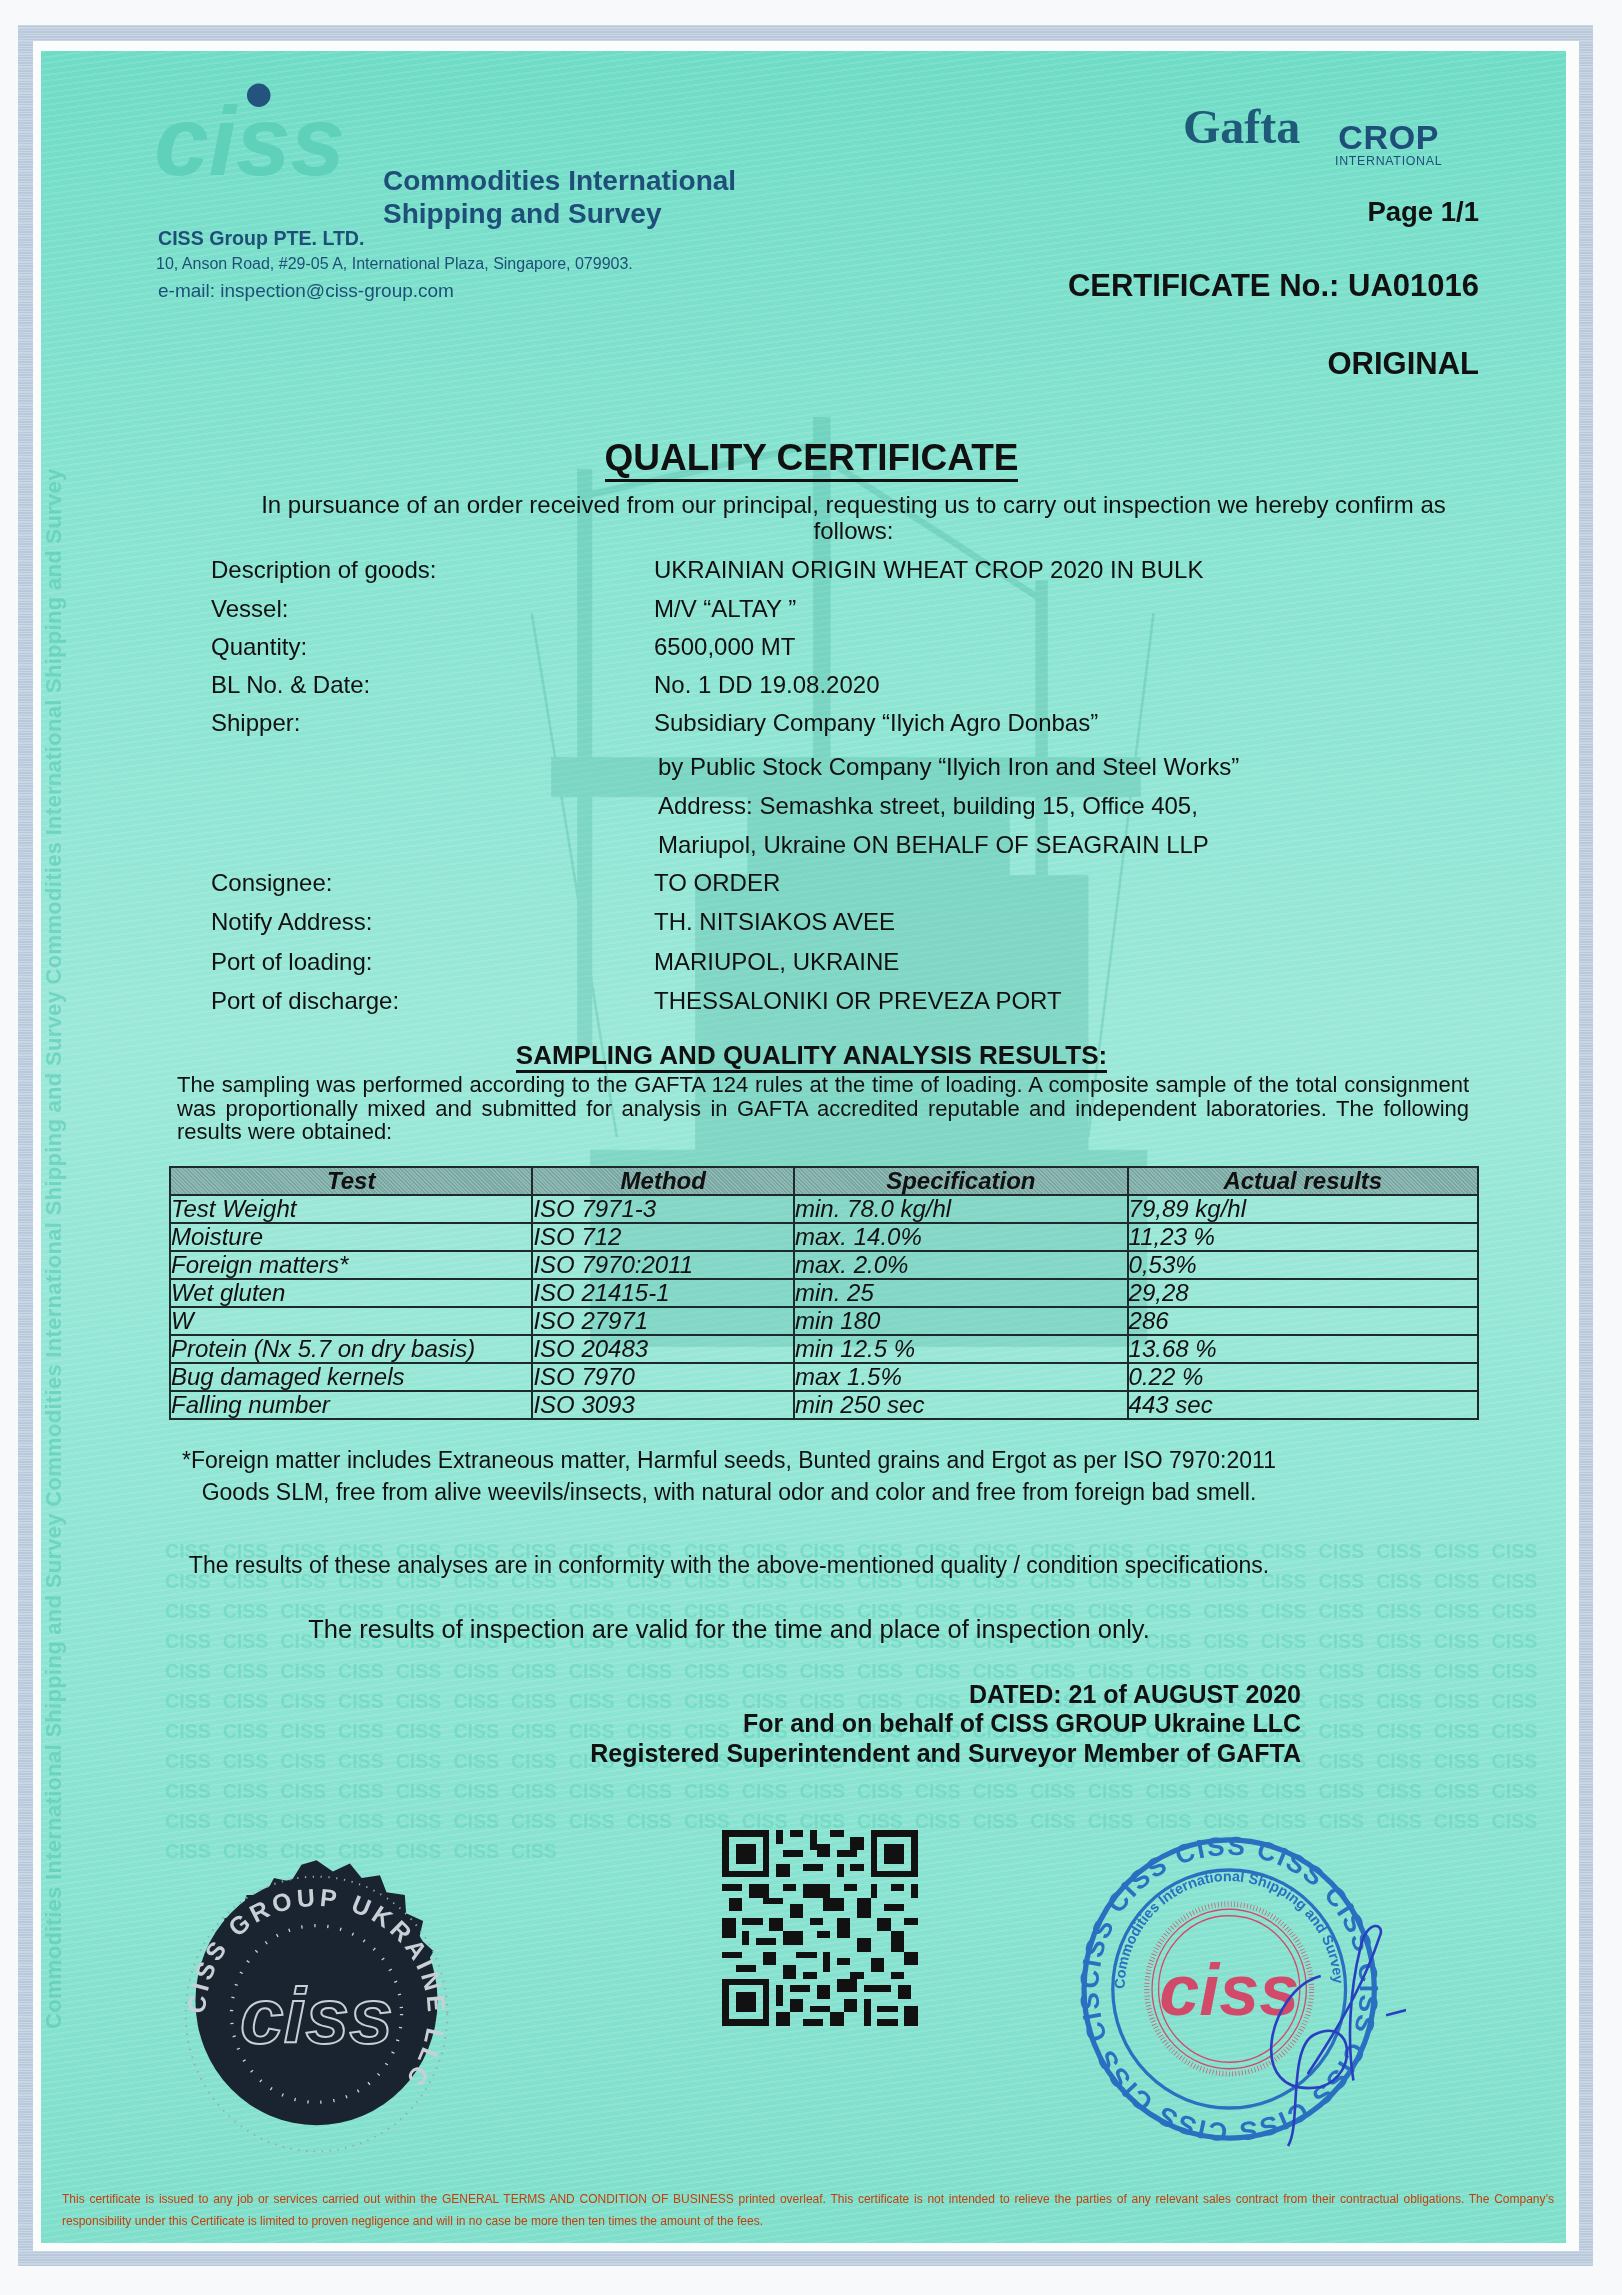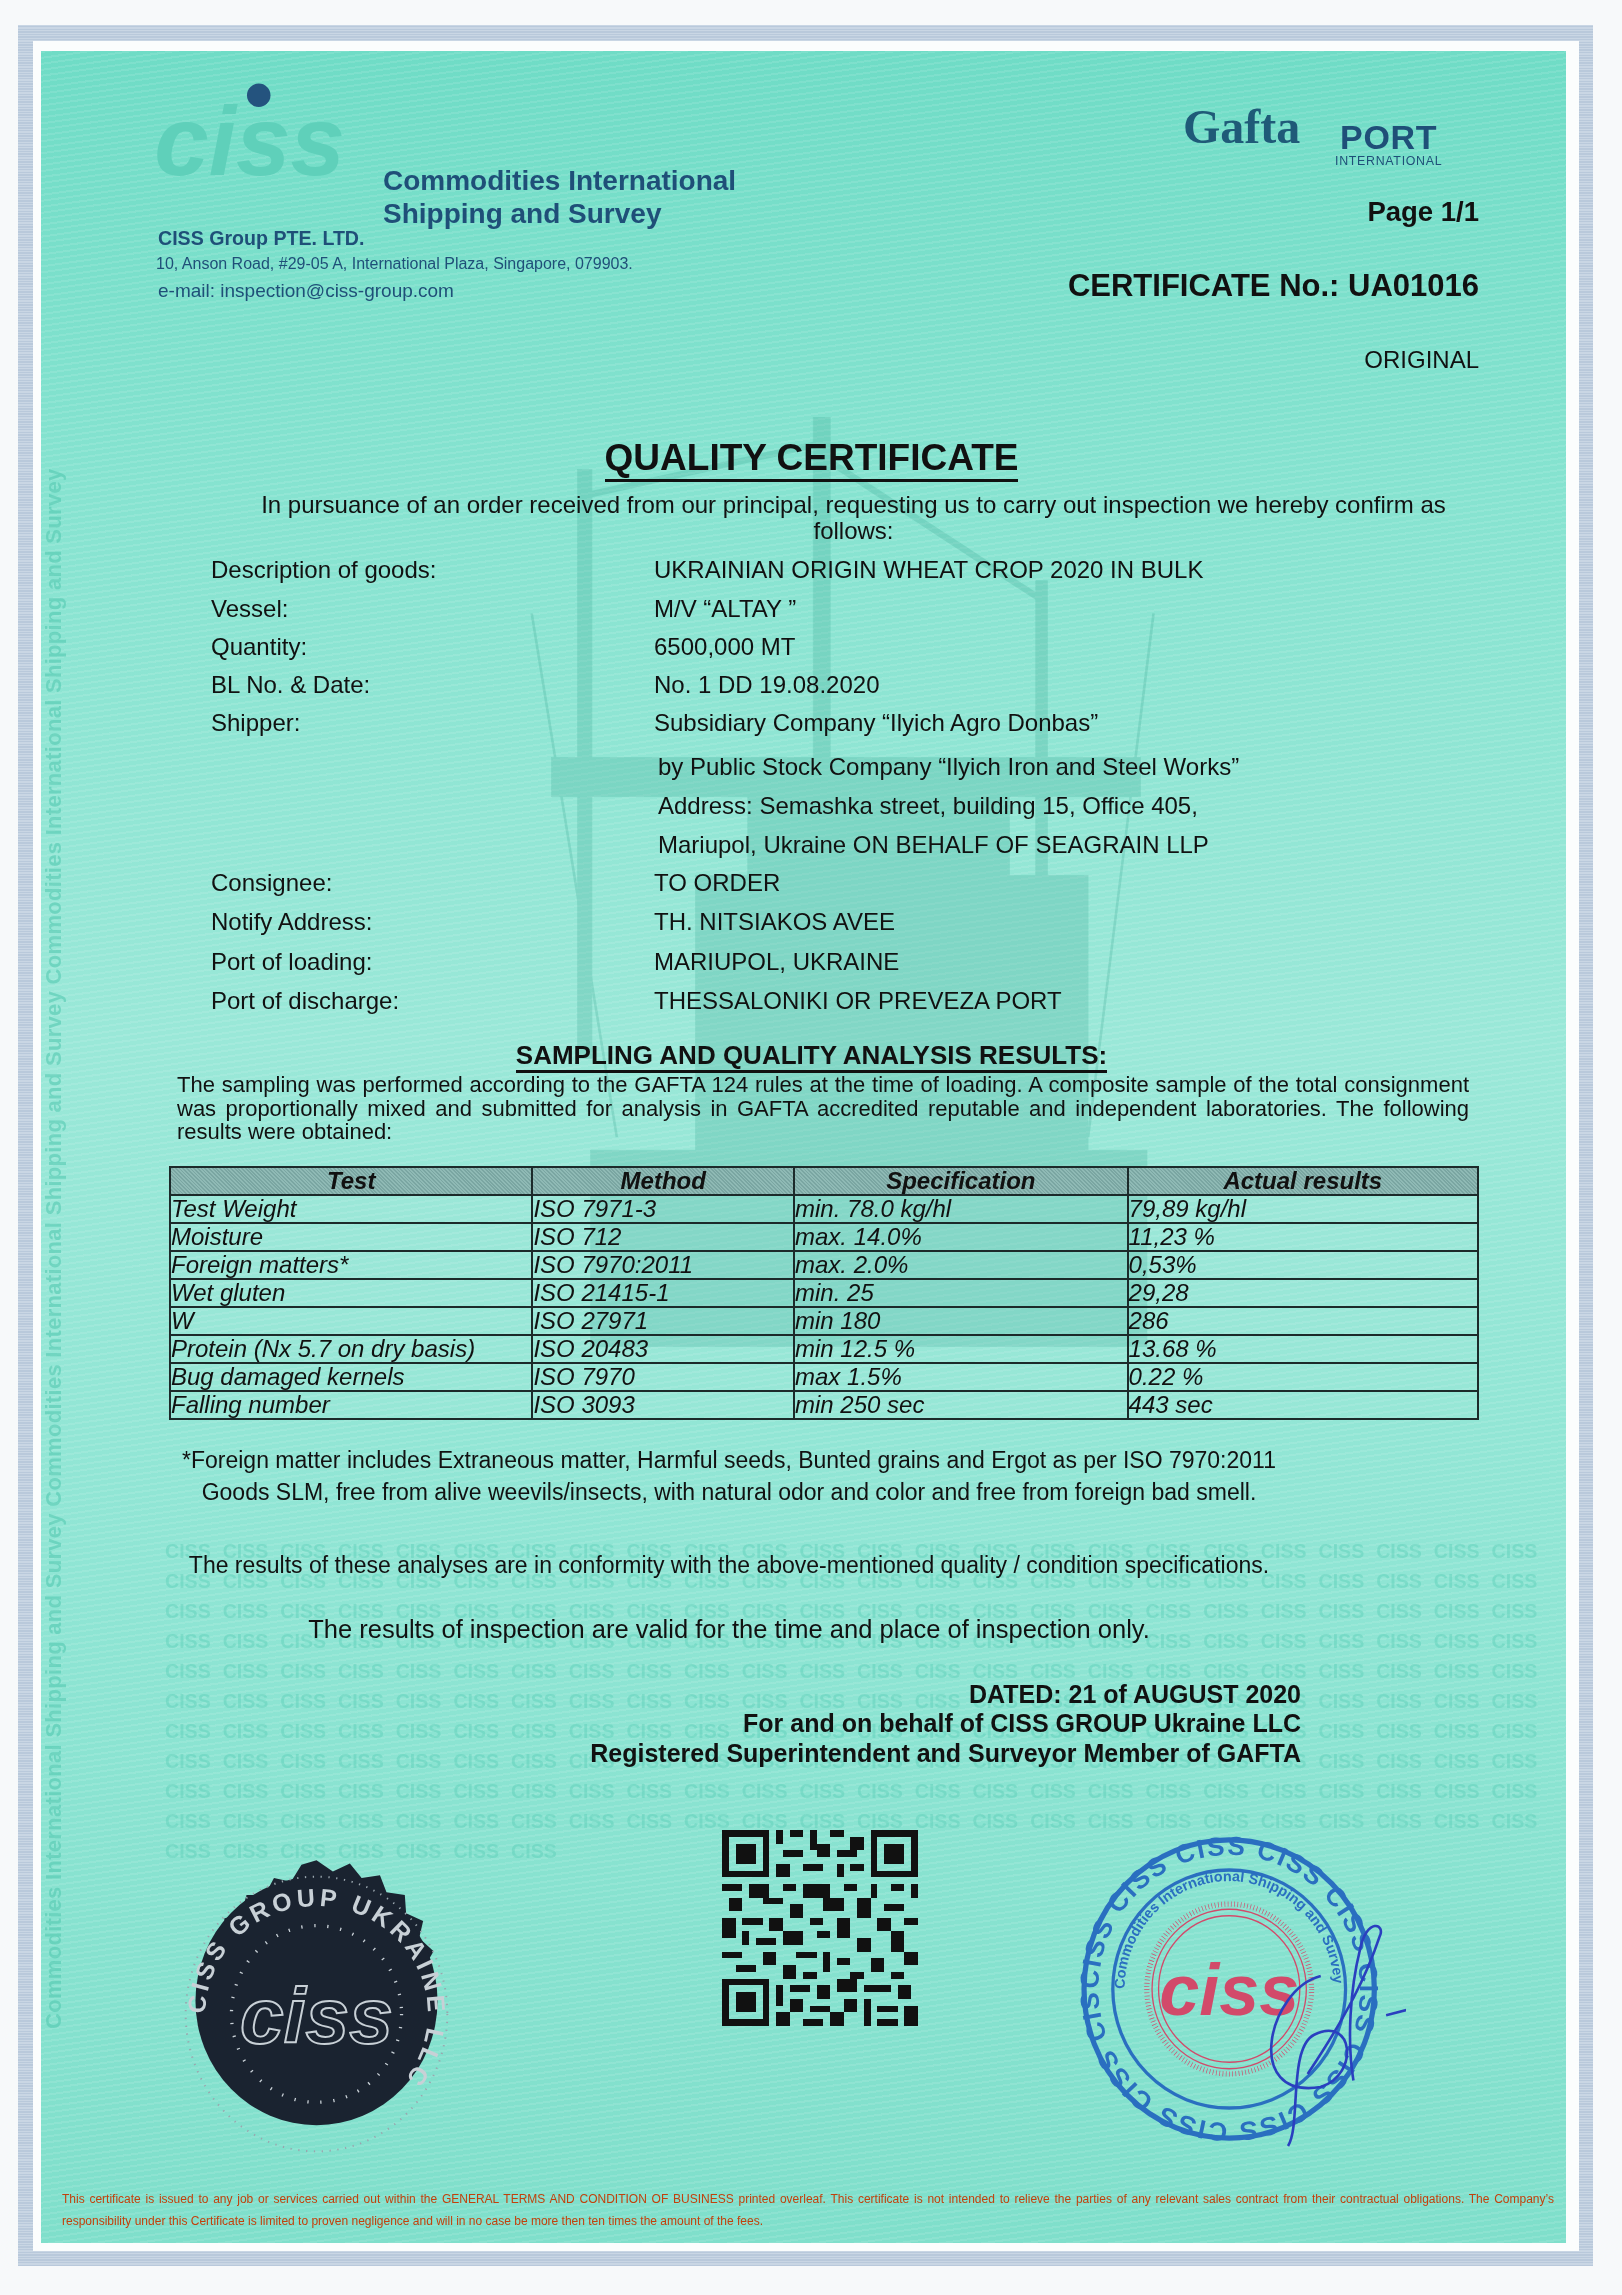--- a/index.html
+++ b/index.html
@@ -49,21 +49,21 @@
   .group-address { left:156px; top:255px; font-size:16px; color:#1f4f78; }
   .group-email { left:158px; top:280px; font-size:19px; color:#1f4f78; }
 
   .gafta-logo { left:1183px; top:99px; font-family:"Liberation Serif", serif; font-size:48px; color:#1f5a78;font-weight:bold; }
   .fosfa-logo { left:1335px; top:120px; text-align:center; color:#1f4f78; }
   .fosfa-word { font-size:34px; font-weight:900; letter-spacing:0.7px; line-height:34px; }
   .fosfa-sub { font-size:12.4px; letter-spacing:0.7px; }
 
   .page-num { right:144px; top:196px; font-size:27.5px; font-weight:bold; }
   .cert-no  { right:144px; top:268px; font-size:31px; font-weight:bold; }
-  .original { right:144px; top:346px; font-size:24px; font-weight:normal; }
+  .original { right:144px; top:346px; font-size:31px; font-weight:bold; }
 
   
   .doc-title {
     left:0; width:1623px; top:437px; text-align:center; font-size:37px; font-weight:bold;
   }
   .doc-title span { border-bottom:3.9px solid #111; padding-bottom:1px; }
   .intro {
     left:258px; width:1191px; top:492px; text-align:center; font-size:24px; line-height:26px;
   }
 
@@ -141,21 +141,21 @@
 <div class="abs company-name">
   <div>Commodities International</div>
   <div>Shipping and Survey</div>
 </div>
 <div class="abs group-name">CISS Group PTE. LTD.</div>
 <div class="abs group-address">10, Anson Road, #29-05 A, International Plaza, Singapore, 079903.</div>
 <div class="abs group-email">e-mail: inspection@ciss-group.com</div>
 
 <div class="abs gafta-logo">Gafta</div>
 <div class="abs fosfa-logo">
-  <div class="fosfa-word">PORT</div>
+  <div class="fosfa-word">CROP</div>
   <div class="fosfa-sub">INTERNATIONAL</div>
 </div>
 
 <div class="abs page-num">Page 1/1</div>
 <div class="abs cert-no">CERTIFICATE No.: UA01016</div>
 <div class="abs original">ORIGINAL</div>
 
 <div class="abs doc-title"><span>QUALITY CERTIFICATE</span></div>
 <div class="abs intro">In pursuance of an order received from our principal, requesting us to carry out inspection we hereby confirm as follows:</div>
 

